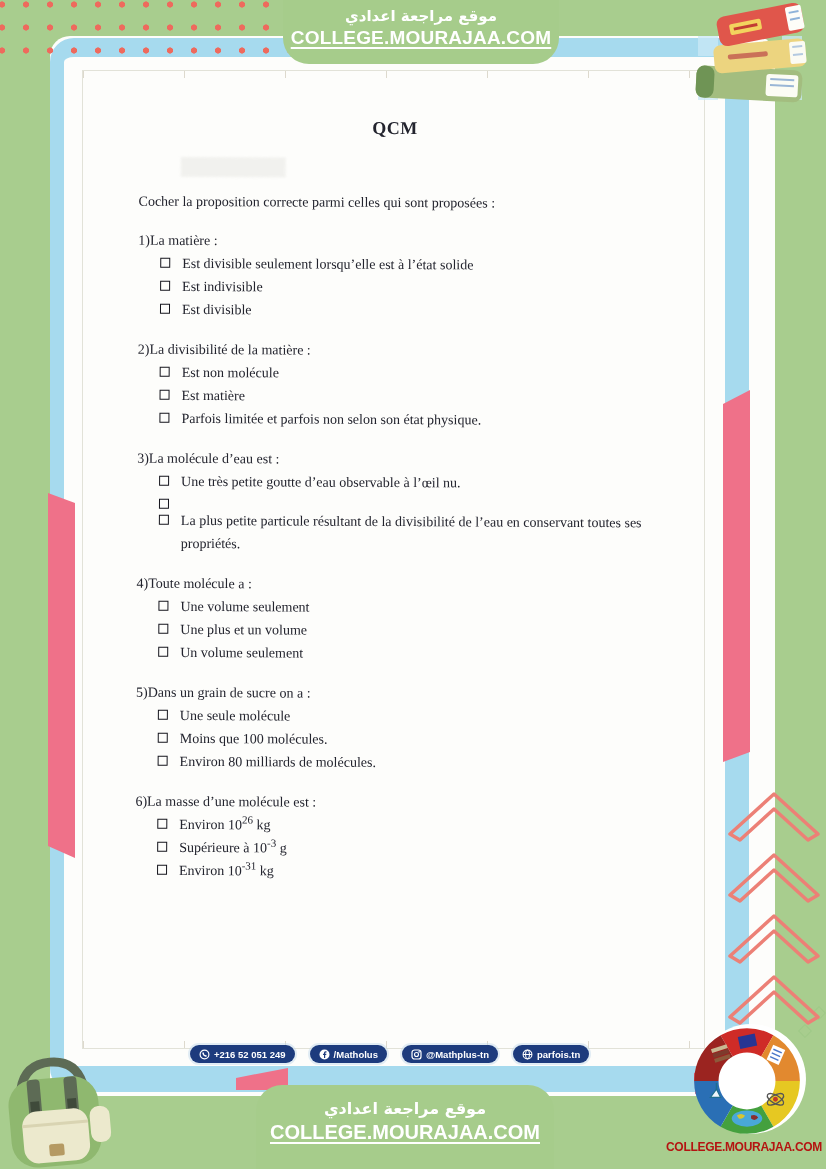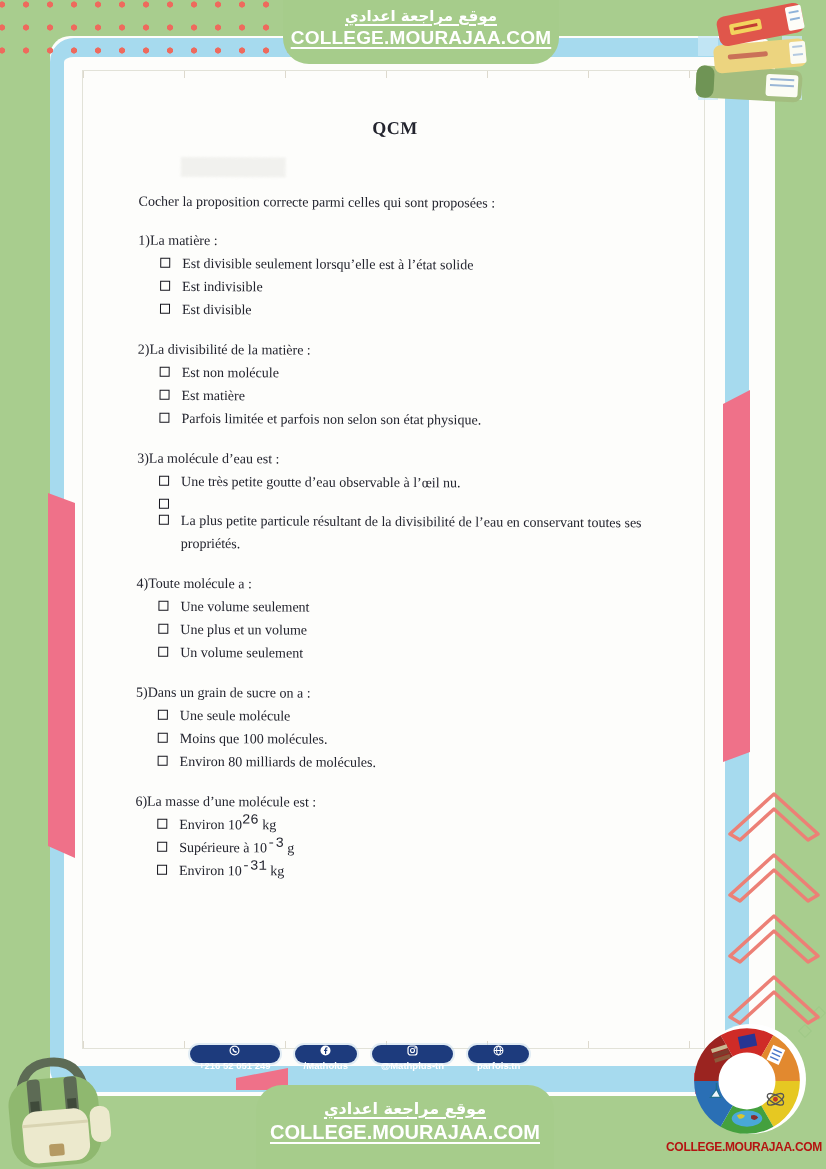--- a/index.html
+++ b/index.html
@@ -26,21 +26,21 @@
            clip-path:polygon(0 30%,100% 0,100% 85%,0 100%);}
 
   
   .top-tab{position:absolute;left:283px;top:0;width:276px;height:64px;background:#a6cc8b;
            border-radius:0 0 26px 26px;z-index:7;text-align:center;color:#fff;}
   .bottom-band{position:absolute;left:0;top:1096px;width:826px;height:73px;
                background:#a8cd8e;z-index:6;}
   .bottom-tab{position:absolute;left:256px;top:1085px;width:298px;height:84px;background:#a6cc8b;
               border-radius:26px 26px 0 0;z-index:7;text-align:center;color:#fff;}
   .ar{font-family:"DejaVu Sans",sans-serif;direction:rtl;font-weight:bold;
-      text-decoration:underline;text-underline-offset:3px;text-decoration-thickness:1.5px;}
+      text-underline-offset:3px;text-decoration-thickness:1.5px;}
   .top-tab .ar{font-size:15px;margin-top:7px;}
   .top-tab .url{font-size:19px;font-weight:bold;letter-spacing:.2px;margin-top:2px;
       text-decoration:underline;text-underline-offset:3px;text-decoration-thickness:1.5px;}
   .bottom-tab .ar{font-size:16px;margin-top:14px;}
   .bottom-tab .url{font-size:20px;font-weight:bold;margin-top:3px;
       text-decoration:underline;text-underline-offset:3px;text-decoration-thickness:1.5px;}
 
   
   .scan-edge{position:absolute;left:82px;top:70px;width:621px;height:977px;
              border:1px solid #e2e2d8;z-index:3;}
@@ -53,27 +53,27 @@
   .qcm-title{font-size:18px;font-weight:bold;text-align:center;margin:0;letter-spacing:.5px;}
   .smudge{position:absolute;left:95px;top:40px;width:105px;height:20px;background:#e9e9e5;
           opacity:.55;filter:blur(1px);}
   .instruction{margin:52px 0 0 53px;font-size:14px;line-height:23px;}
   #questions{margin:16px 0 0 53px;font-size:14px;}
   .question + .question{margin-top:17px;}
   .q-label{line-height:23px;}
   .opt{display:flex;align-items:flex-start;padding-left:22px;line-height:23px;}
   .cb{width:8px;height:8px;border:1.5px solid #14141c;margin:6px 12px 0 0;flex:none;}
   .opt-text{max-width:525px;}
-  sup{vertical-align:super;font-size:14px;line-height:0;font-family:Liberation Mono, monospace;}
+  sup{vertical-align:super;font-size:11px;line-height:0;}
 
   
   .badges{position:absolute;left:190px;top:1045px;display:flex;gap:15px;z-index:6;}
   .badge{height:18px;background:#1d3b7d;border-radius:9px;color:#fff;display:flex;
          align-items:center;gap:4px;padding:0 9px;font-size:9.5px;font-weight:bold;
-         box-shadow:0 0 0 2px rgba(190,215,235,.45);white-space:nowrap;flex-direction:column;}
+         box-shadow:0 0 0 2px rgba(190,215,235,.45);white-space:nowrap;}
   .badge svg{display:block;}
 
   
   .books{position:absolute;left:690px;top:2px;z-index:8;}
   .bluesq{position:absolute;width:20px;height:20px;background:#c9e8f5;opacity:.75;z-index:7;}
   .chevrons{position:absolute;left:726px;top:790px;z-index:6;}
   .chevrons svg{display:block;margin-bottom:9px;}
   .backpack{position:absolute;left:-6px;top:1052px;z-index:9;}
   .logo{position:absolute;left:686px;top:1020px;z-index:9;}
   .logo-caption{position:absolute;left:662px;top:1140px;width:164px;text-align:center;

